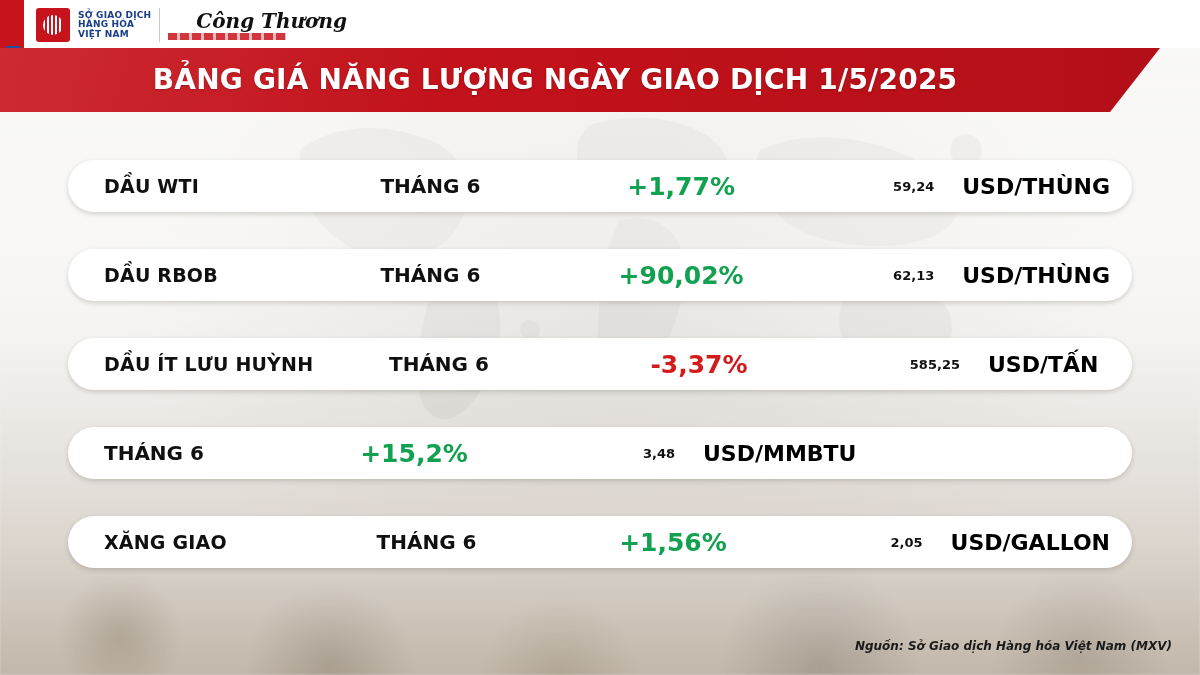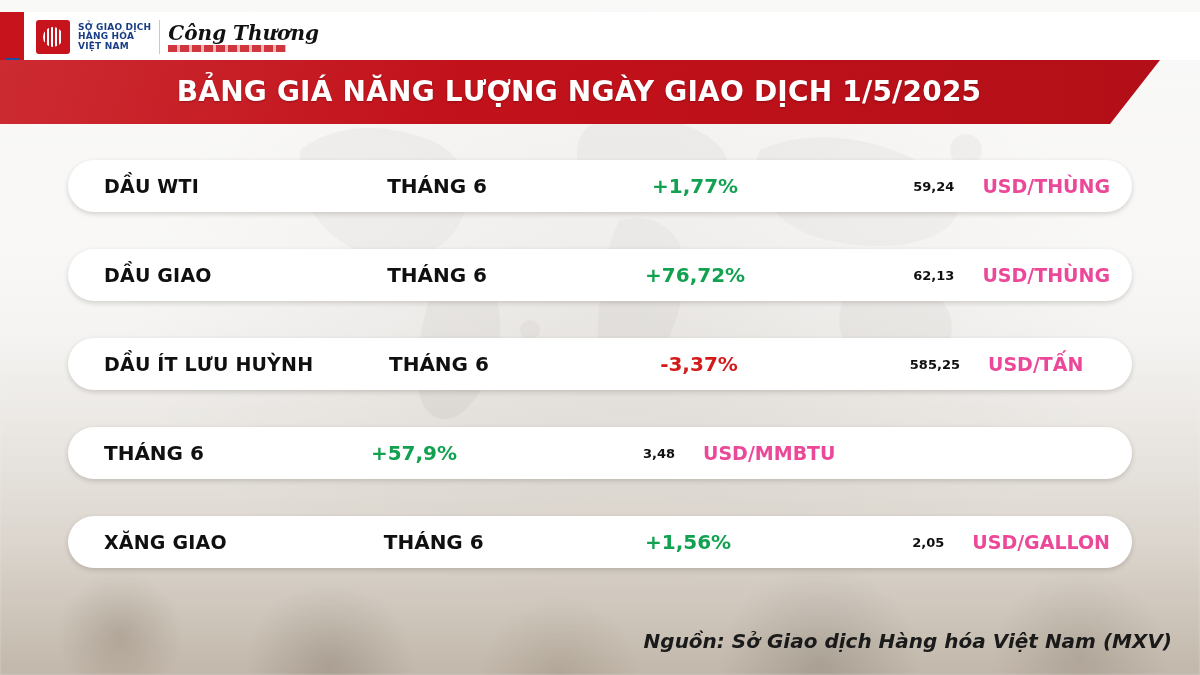--- a/index.html
+++ b/index.html
@@ -50,21 +50,21 @@
   .veil {
     position: absolute;
     inset: 0;
     background: linear-gradient(180deg, rgba(255,255,255,0.55) 0%, rgba(255,255,255,0.68) 35%, rgba(255,255,255,0.42) 70%, rgba(255,255,255,0.18) 100%);
     z-index: 1;
   }
 
   
   .header {
     position: absolute;
-    top: 12px; left: 0;
+    top: 0; left: 0;
     width: 1200px;
     height: 112px;
     z-index: 3;
   }
   .header-bar {
     position: absolute;
     top: 48px; left: 0;
     width: 1160px;
     height: 64px;
     background: linear-gradient(90deg, #c7131b 0%, #c0111a 55%, #b30f18 100%);
@@ -83,21 +83,20 @@
     top: 48px; left: 0;
     width: 1110px;
     height: 64px;
     line-height: 64px;
     text-align: center;
     color: #ffffff;
     font-size: 28px;
     font-weight: bold;
     letter-spacing: 0.2px;
     text-shadow: 0 1px 2px rgba(0,0,0,0.25);
-    padding-left: 24px;
   }
   .top-strip {
     position: absolute;
     top: 0; left: 0;
     width: 1200px;
     height: 48px;
     background: linear-gradient(90deg, #c7131b 0%, #c7131b 2.0%, #ffffff 2.0%, #ffffff 100%);
   }
   .left-flag {
     position: absolute;
@@ -164,20 +163,21 @@
     flex-direction: column;
     justify-content: center;
   }
   .logo-ct .ct-name {
     font-family: "DejaVu Serif", "Liberation Serif", serif;
     font-size: 20px;
     font-weight: bold;
     color: #111111;
     font-style: italic;
     line-height: 1;
+    margin-left: 28px;
   }
   .logo-ct .ct-sub {
     margin-top: 2px;
     height: 7px;
     width: 118px;
     background: repeating-linear-gradient(90deg, #c7131b 0 9px, #e7a9ac 9px 12px);
     opacity: 0.85;
   }
 
   
@@ -207,51 +207,51 @@
   }
   .c-month {
     width: 215px;
     font-size: 20px;
     font-weight: bold;
     color: #101010;
     text-align: left;
   }
   .c-change {
     width: 190px;
-    font-size: 20px;
+    font-size: 25px;
     font-weight: bold;
     text-align: center;
   }
   .c-change.up { color: #12a150; }
   .c-change.down { color: #d31b1b; }
   .c-price {
     width: 180px;
     font-size: 13px;
     font-weight: bold;
     color: #101010;
     text-align: right;
     padding-right: 14px;
     box-sizing: border-box;
   }
   .c-unit {
     flex: 1;
-    font-size: 19px;
-    font-weight: bold;
-    color: #ec4899;
+    font-size: 22px;
+    font-weight: bold;
+    color: #000000;
     text-align: left;
     padding-left: 14px;
     box-sizing: border-box;
   }
 
   
   .source {
     position: absolute;
     right: 28px;
     bottom: 22px;
-    font-size: 20px;
+    font-size: 12px;
     font-style: italic;
     font-weight: bold;
     color: #1a1a1a;
     z-index: 3;
   }
 </style>
 </head>
 <body>
 
 <div class="bg"></div>
@@ -301,38 +301,38 @@
 
   <div class="row">
     <div class="c-name">DẦU WTI</div>
     <div class="c-month">THÁNG 6</div>
     <div class="c-change up">+1,77%</div>
     <div class="c-price">59,24</div>
     <div class="c-unit">USD/THÙNG</div>
   </div>
 
   <div class="row">
-    <div class="c-name">DẦU GIAO</div>
-    <div class="c-month">THÁNG 6</div>
-    <div class="c-change up">+76,72%</div>
+    <div class="c-name">DẦU RBOB</div>
+    <div class="c-month">THÁNG 6</div>
+    <div class="c-change up">+90,02%</div>
     <div class="c-price">62,13</div>
     <div class="c-unit">USD/THÙNG</div>
   </div>
 
   <div class="row">
     <div class="c-name">DẦU ÍT LƯU HUỲNH</div>
     <div class="c-month">THÁNG 6</div>
     <div class="c-change down">-3,37%</div>
     <div class="c-price">585,25</div>
     <div class="c-unit">USD/TẤN</div>
   </div>
 
   <div class="row">
     <div class="c-month">THÁNG 6</div>
-    <div class="c-change up">+57,9%</div>
+    <div class="c-change up">+15,2%</div>
     <div class="c-price">3,48</div>
     <div class="c-unit">USD/MMBTU</div>
   </div>
 
   <div class="row">
     <div class="c-name">XĂNG GIAO</div>
     <div class="c-month">THÁNG 6</div>
     <div class="c-change up">+1,56%</div>
     <div class="c-price">2,05</div>
     <div class="c-unit">USD/GALLON</div>

